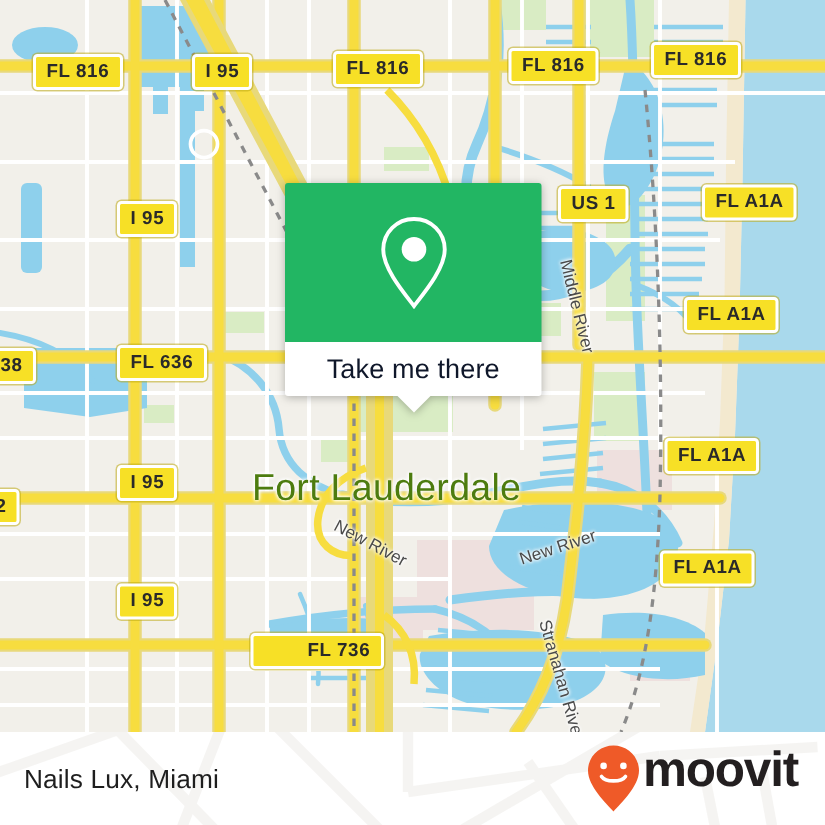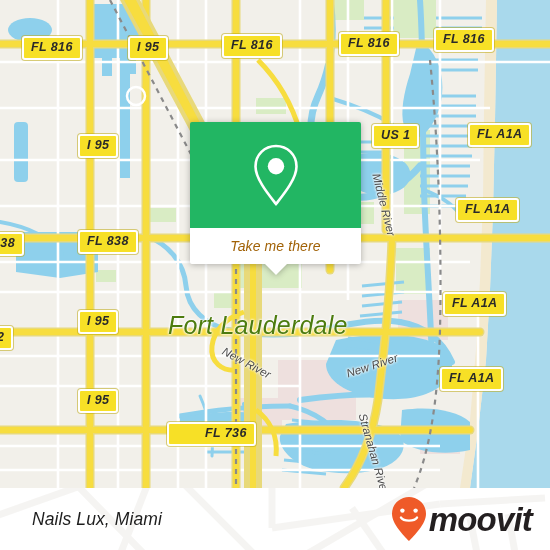--- a/index.html
+++ b/index.html
@@ -8,21 +8,20 @@
     width: 550px; height: 550px;
     overflow: hidden;
     font-family: "Liberation Sans", sans-serif;
     background: #ffffff;
   }
   #app {
     position: relative;
     width: 550px;
     height: 550px;
     overflow: hidden;
-    font-style: italic;
   }
 
   
   #map {
     position: absolute;
     left: 0; top: 0;
     width: 550px; height: 488px;
     overflow: hidden;
     background: #f2f0ea;
   }
@@ -95,22 +94,22 @@
   .popup-body {
     height: 36px;
     background: #ffffff;
     display: flex;
     align-items: center;
     justify-content: center;
     border-radius: 0 0 2px 2px;
     position: relative;
   }
   .popup-cta {
-    font-size: 14px;
-    color: #a16207;
+    font-size: 18px;
+    color: #0f172a;
     letter-spacing: 0.1px;
   }
   .popup-tail {
     position: absolute;
     left: 50%;
     bottom: -11px;
     margin-left: -11px;
     width: 0; height: 0;
     border-left: 11px solid transparent;
     border-right: 11px solid transparent;
@@ -121,41 +120,41 @@
   #footer {
     position: absolute;
     left: 0;
     top: 488px;
     width: 550px;
     height: 62px;
     background: #ffffff;
     display: flex;
     align-items: center;
     justify-content: space-between;
-    padding: 0 18px 0 32px;
+    padding: 0 18px 0 16px;
     overflow: hidden;
   }
   #footer-watermark {
     position: absolute;
     left: 0; top: 0;
     width: 550px; height: 62px;
     opacity: 0.5;
     pointer-events: none;
   }
   .place-title {
     position: relative;
     font-size: 17.5px;
     color: #1e1e1e;
     letter-spacing: 0.1px;
     z-index: 2;
   }
   .brand {
     position: relative;
     display: flex;
-    align-items: center;
+    align-items: flex-start;
     gap: 1px;
     z-index: 2;
   }
   .brand-word {
     font-size: 33px;
     font-weight: bold;
     color: #231f20;
     letter-spacing: -0.8px;
     line-height: 1;
   }
@@ -388,21 +387,21 @@
     <div class="shield" style="left:22px;  top:36px;">FL 816</div>
     <div class="shield" style="left:128px; top:36px;">I 95</div>
     <div class="shield" style="left:222px; top:34px;">FL 816</div>
     <div class="shield" style="left:339px; top:32px;">FL 816</div>
     <div class="shield" style="left:434px; top:28px;">FL 816</div>
     <div class="shield" style="left:372px; top:104px;margin-top:20px;">US 1</div>
     <div class="shield" style="left:468px; top:123px;">FL A1A</div>
     <div class="shield" style="left:78px;  top:134px;">I 95</div>
     <div class="shield" style="left:456px; top:198px;">FL A1A</div>
     <div class="shield" style="left:-16px; top:232px;">838</div>
-    <div class="shield" style="left:78px;  top:230px;">FL 838</div>
+    <div class="shield" style="left:78px;  top:230px;">FL 636</div>
     <div class="shield" style="left:443px; top:292px;">FL A1A</div>
     <div class="shield" style="left:78px;  top:310px;">I 95</div>
     <div class="shield" style="left:-12px; top:326px;">2</div>
     <div class="shield" style="left:440px; top:367px;">FL A1A</div>
     <div class="shield" style="left:78px;  top:389px;">I 95</div>
     <div class="shield" style="left:167px; top:422px;padding-left:36px;">FL 736</div>
 
     <div class="city-label" style="left:168px; top:311px;">Fort Lauderdale</div>
 
     <div class="river-label" style="left:382px; top:172px; transform:rotate(76deg); transform-origin:left top;">Middle River</div>

